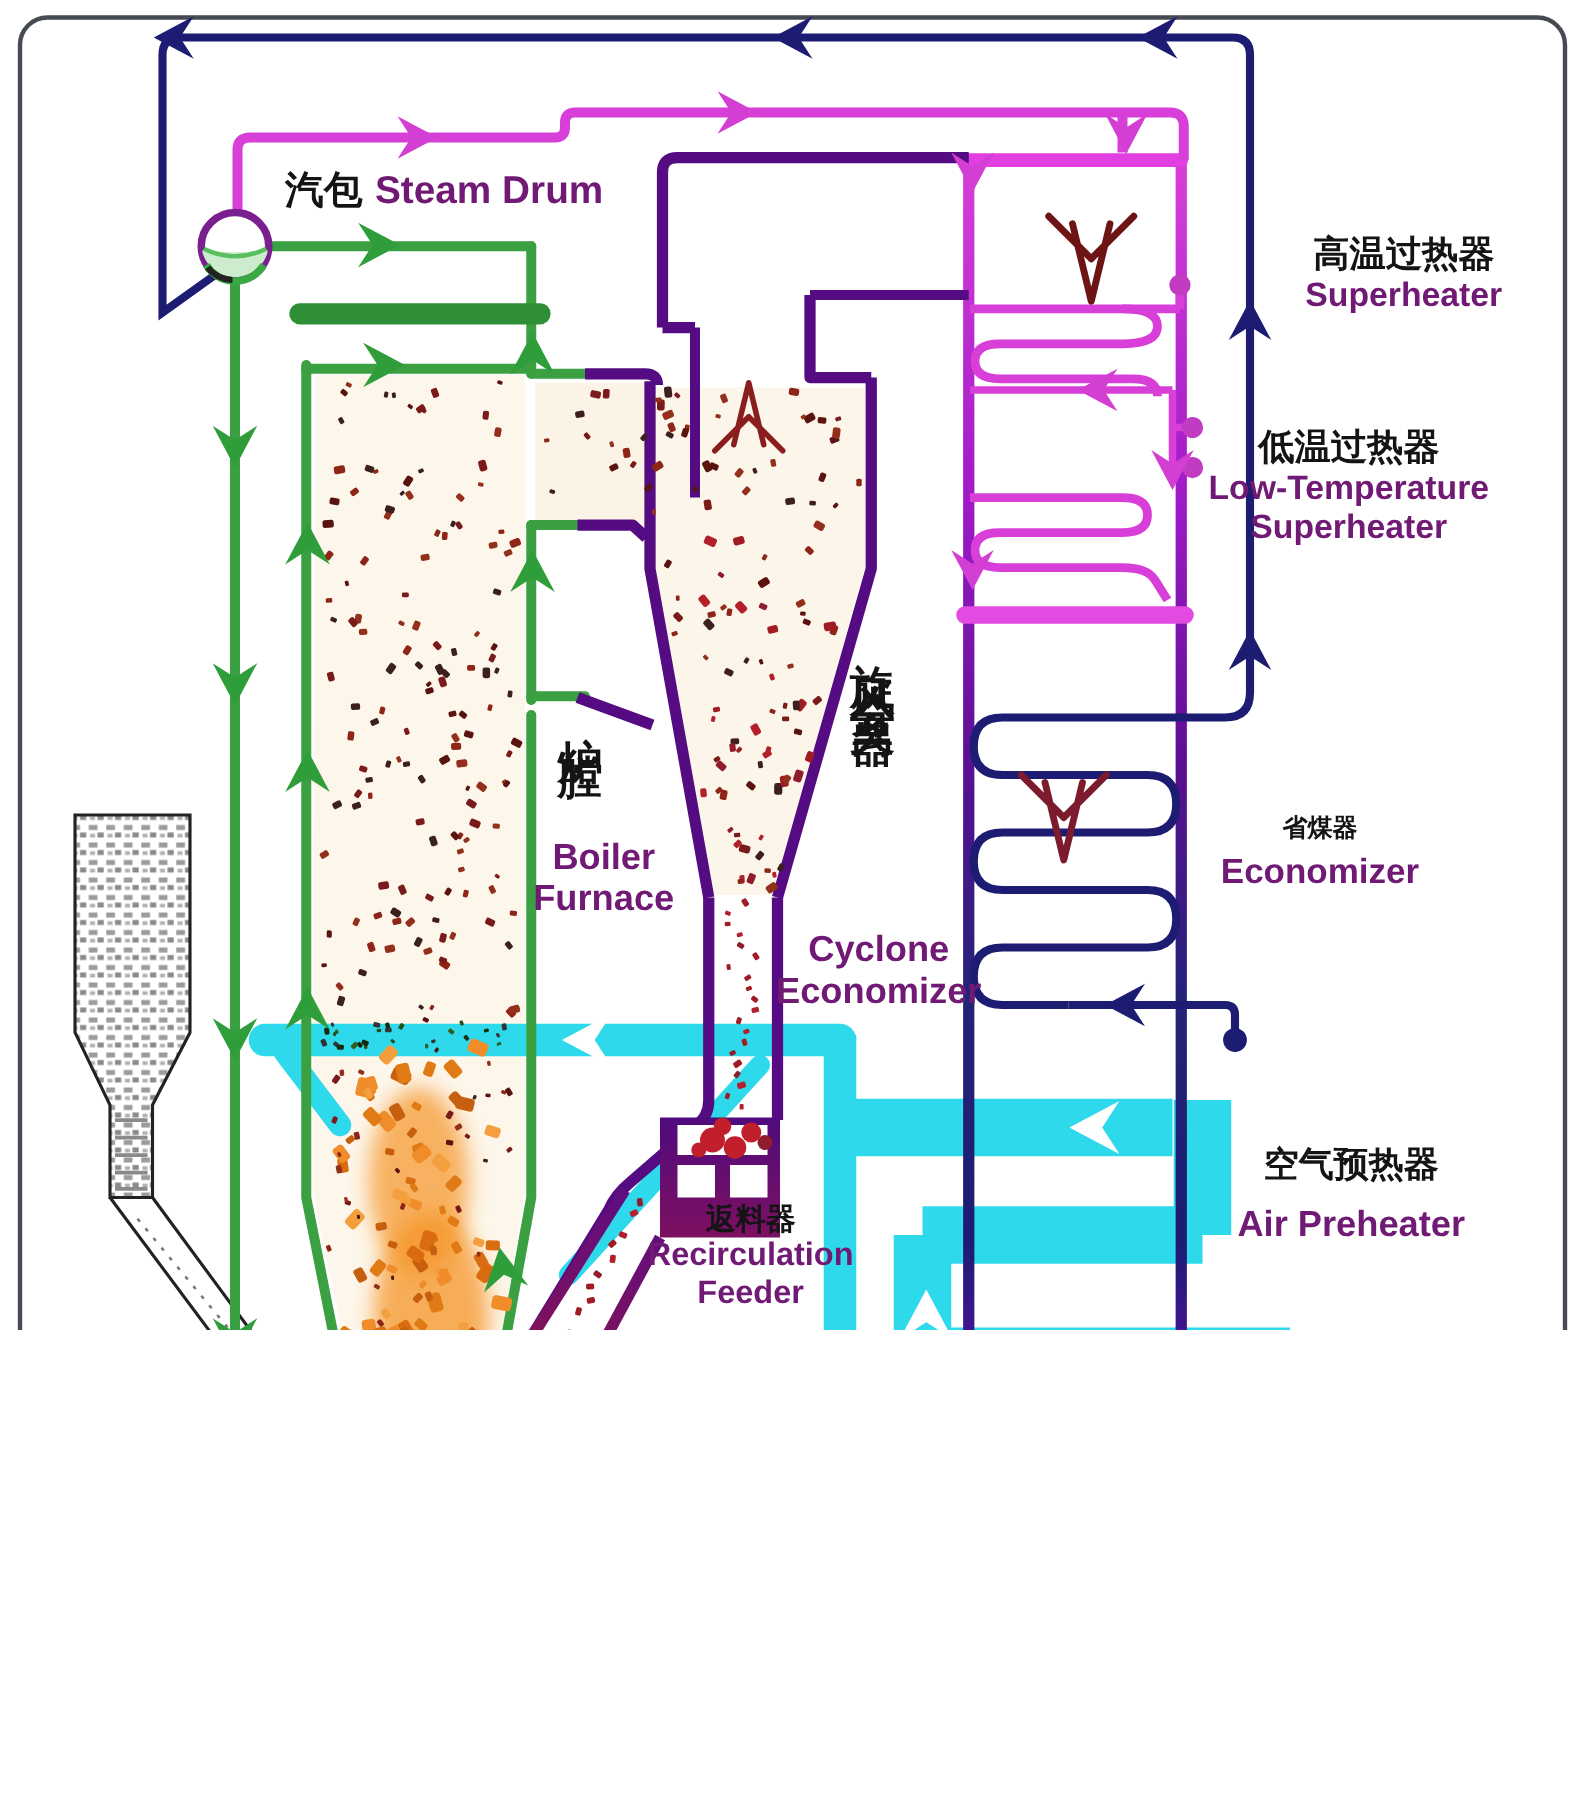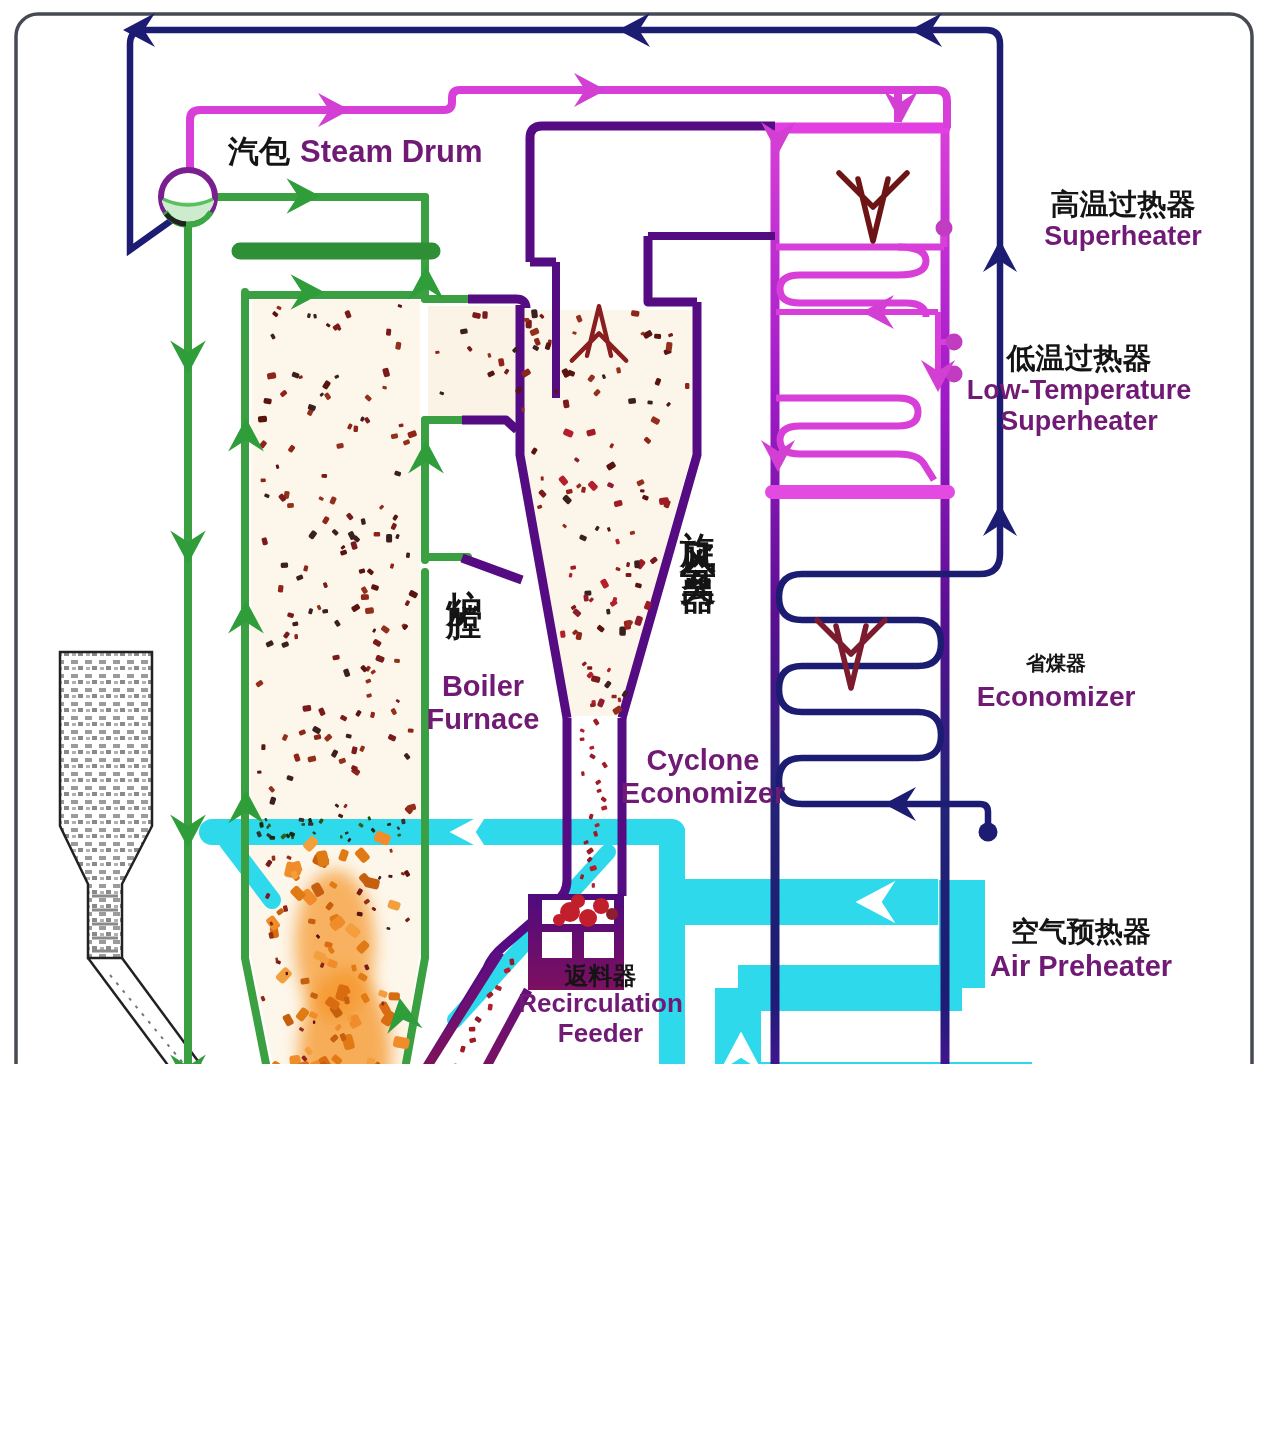--- a/index.html
+++ b/index.html
@@ -749,21 +749,21 @@
   <div class="en" style="font-size:27px;">Superheater</div>
 </div>
 
 <div class="lbl" style="left:950px;top:652px;width:212px;">
   <div class="zh" style="font-size:20px;">省煤器</div>
   <div class="en" style="font-size:28px;margin-top:6px;">Economizer</div>
 </div>
 
 <div class="lbl" style="left:950px;top:916px;width:262px;">
   <div class="zh" style="font-size:28px;">空气预热器</div>
-  <div class="en" style="font-size:29px;margin-top:2px;">Air Preheater</div>
+  <div class="en" style="font-size:29px;margin-top:16px;">Air Preheater</div>
 </div>
 
 <div class="lbl zh vert" style="left:444px;top:560px;font-size:36px;letter-spacing:14px;">炉膛</div>
 <div class="lbl" style="left:408px;top:670px;width:150px;">
   <div class="en" style="font-size:29px;">Boiler</div>
   <div class="en" style="font-size:29px;">Furnace</div>
 </div>
 
 <div class="lbl zh vert" style="left:678px;top:502px;font-size:36px;letter-spacing:12px;">旋风分离器</div>
 <div class="lbl" style="left:612px;top:744px;width:182px;">

